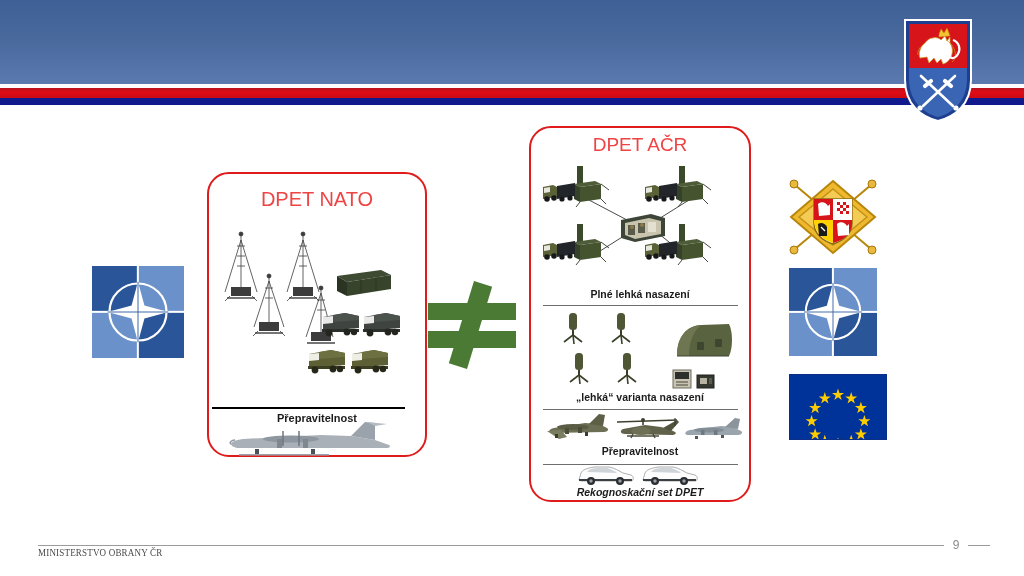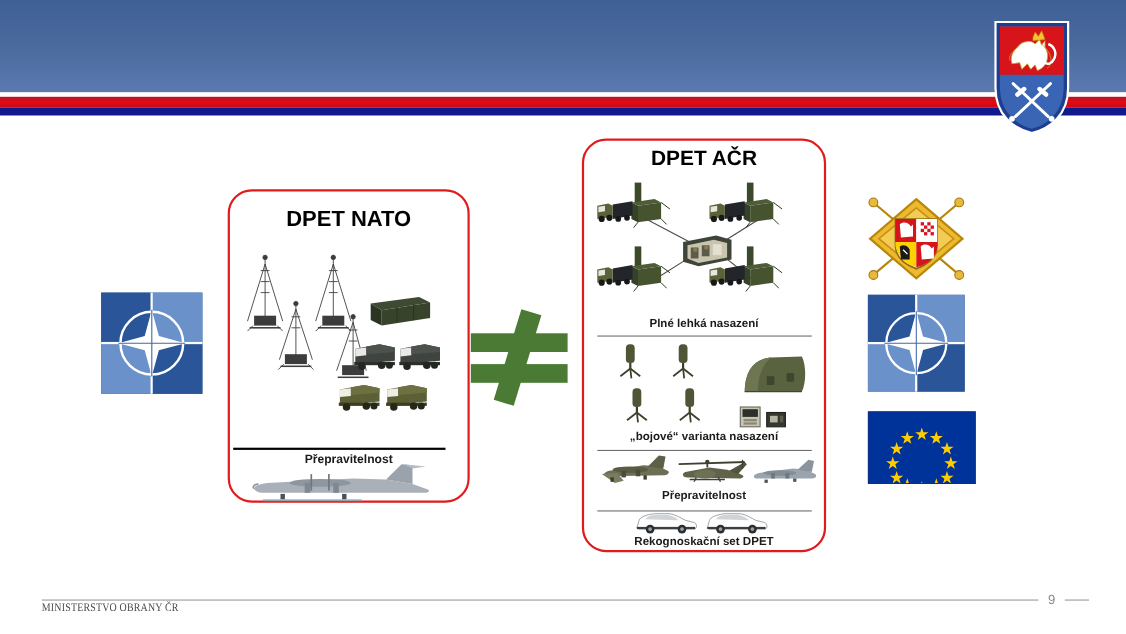--- a/index.html
+++ b/index.html
@@ -63,21 +63,21 @@
   .nato .hbar{position:absolute;top:50%;left:0;height:2.5%;width:100%;background:#fff;transform:translateY(-50%);}
   .nato svg{position:absolute;left:0;top:0;width:100%;height:100%;}
 
   
   .red-box{
     position:absolute;border:2.5px solid #e01b1b;border-radius:22px;background:#ffffff;
     box-sizing:border-box;
   }
   .box-title{
     position:absolute;left:0;width:100%;text-align:center;
-    color:#000000;font-weight:700;white-space:nowrap;
+    color:#ef4444;font-weight:400;white-space:nowrap;
   }
   .sec-label{
     position:absolute;left:0;width:100%;text-align:center;
     color:#1b1b1b;font-weight:700;white-space:nowrap;
   }
   .divider{position:absolute;height:1px;background:#000;}
   .divider.thin{background:#6e6e6e;}
 
   
   .neq{position:absolute;left:428px;top:286px;width:88px;height:76px;}
@@ -458,21 +458,21 @@
         <rect x="2" y="4" width="18" height="18" fill="#c8c4b4" stroke="#6d6a5c" stroke-width="1"></rect>
         <rect x="4" y="6" width="14" height="7" fill="#2c2f2a"></rect>
         <rect x="5" y="15" width="12" height="2" fill="#8a8676"></rect>
         <rect x="5" y="18" width="12" height="2" fill="#8a8676"></rect>
         <rect x="26" y="9" width="17" height="13" fill="#34382f" stroke="#20231c" stroke-width="1"></rect>
         <rect x="29" y="12" width="7" height="6" fill="#b8b4a4"></rect>
         <rect x="38" y="12" width="3" height="6" fill="#5a5e50"></rect>
       </svg>
     </div>
 
-    <div class="sec-label" style="top:263px;font-size:10.5px;">„bojové“ varianta nasazení</div>
+    <div class="sec-label" style="top:263px;font-size:10.5px;">„lehká“ varianta nasazení</div>
     <div class="divider thin" style="left:12px;top:281px;width:195px;"></div>
 
     <div class="art" style="left:14px;top:285px;">
       <svg width="66" height="32" viewBox="0 0 66 32">
         <path d="M6,20 C3,19 4,16 9,15 L40,10 L54,11 L62,15 C64,16 63,19 59,19 Z" fill="#6d6f55"></path>
         <path d="M44,11 L54,1 L60,2 L58,13 Z" fill="#5d5f46"></path>
         <ellipse cx="28" cy="14" rx="16" ry="3" fill="#5a5c44"></ellipse>
         <path d="M2,18 L14,26 L22,24 L16,17 Z" fill="#7b7d60"></path>
         <rect x="20" y="15" width="4" height="6" fill="#4b4d38"></rect>
         <rect x="33" y="14" width="4" height="6" fill="#4b4d38"></rect>
@@ -525,21 +525,21 @@
         <path d="M4,18 L6,11 C7,8 12,6 20,5 L34,5 C40,6 44,9 48,11 L56,13 C59,14 59,19 56,19 L6,19 Z" fill="#fdfdfd" stroke="#9a9a9a" stroke-width="0.8"></path>
         <path d="M12,10 C14,7 18,6 24,6 L32,6 C36,7 40,9 42,11 Z" fill="#cfd4d8"></path>
         <rect x="4" y="17" width="53" height="2" fill="#3c3f42"></rect>
         <circle cx="16" cy="19" r="4" fill="#2b2e31"></circle>
           <circle cx="16" cy="19" r="1.7" fill="#9aa0a6"></circle>
         <circle cx="45" cy="19" r="4" fill="#2b2e31"></circle>
           <circle cx="45" cy="19" r="1.7" fill="#9aa0a6"></circle>
       </svg>
     </div>
 
-    <div class="sec-label" style="top:358px;font-size:10.5px;">Rekognoskační set DPET</div>
+    <div class="sec-label" style="top:358px;font-size:10.5px;font-style:italic;">Rekognoskační set DPET</div>
   </div>
 
   <div class="acr-emblem">
     <svg viewBox="0 0 96 84" width="96" height="84">
       <g stroke="#b8860b" stroke-width="2" stroke-linecap="round">
         <line x1="10" y1="10" x2="86" y2="74"></line>
         <line x1="86" y1="10" x2="10" y2="74"></line>
       </g>
       <circle cx="9" cy="9" r="4" fill="#e8b93c" stroke="#a8780b"></circle>
       <circle cx="87" cy="9" r="4" fill="#e8b93c" stroke="#a8780b"></circle>

